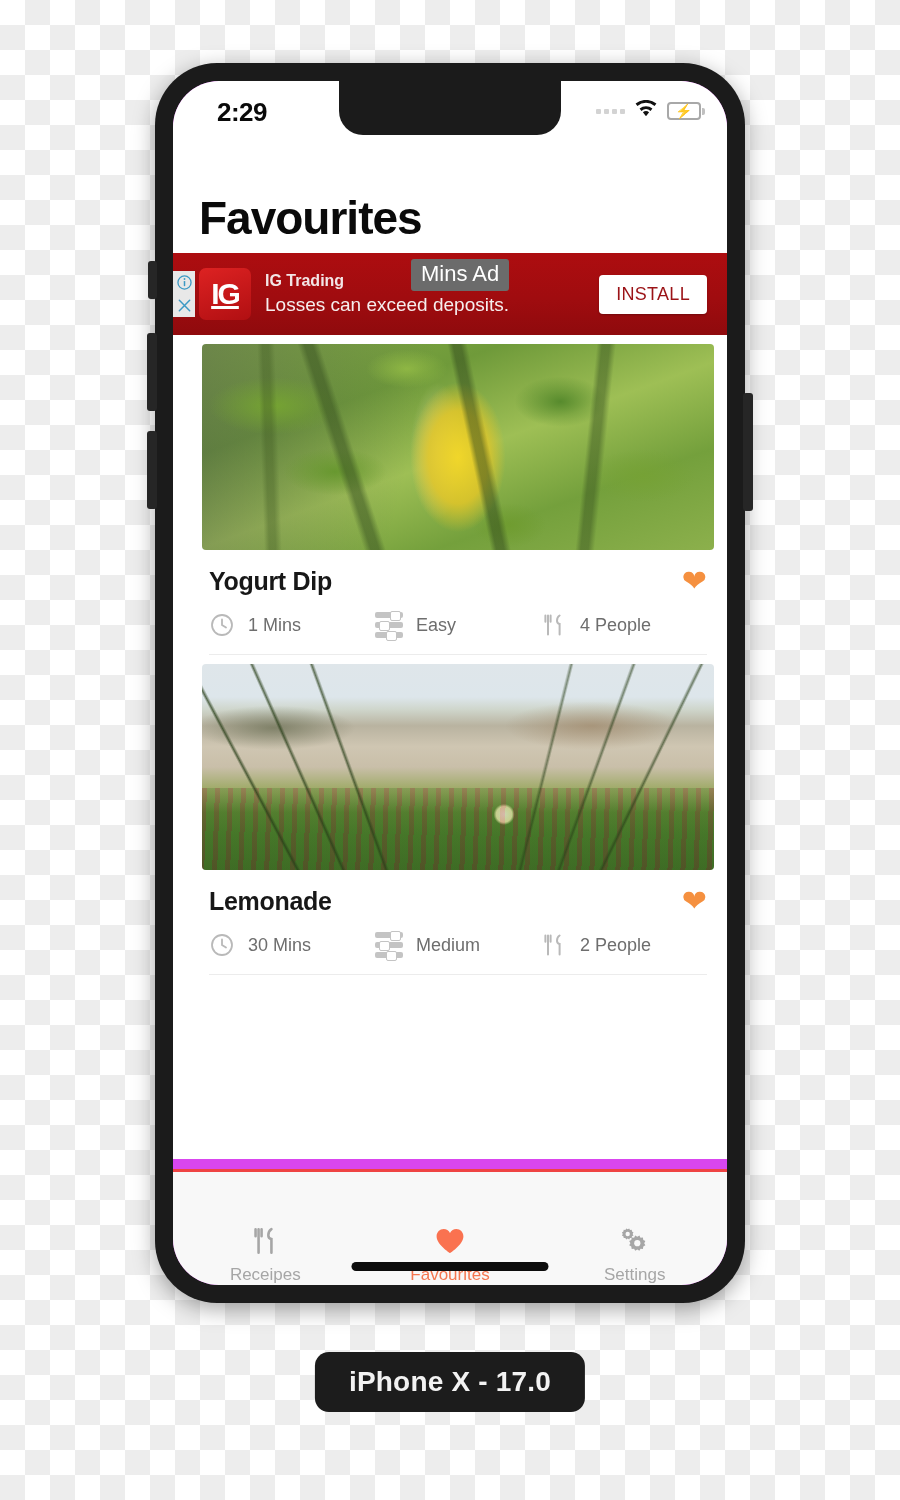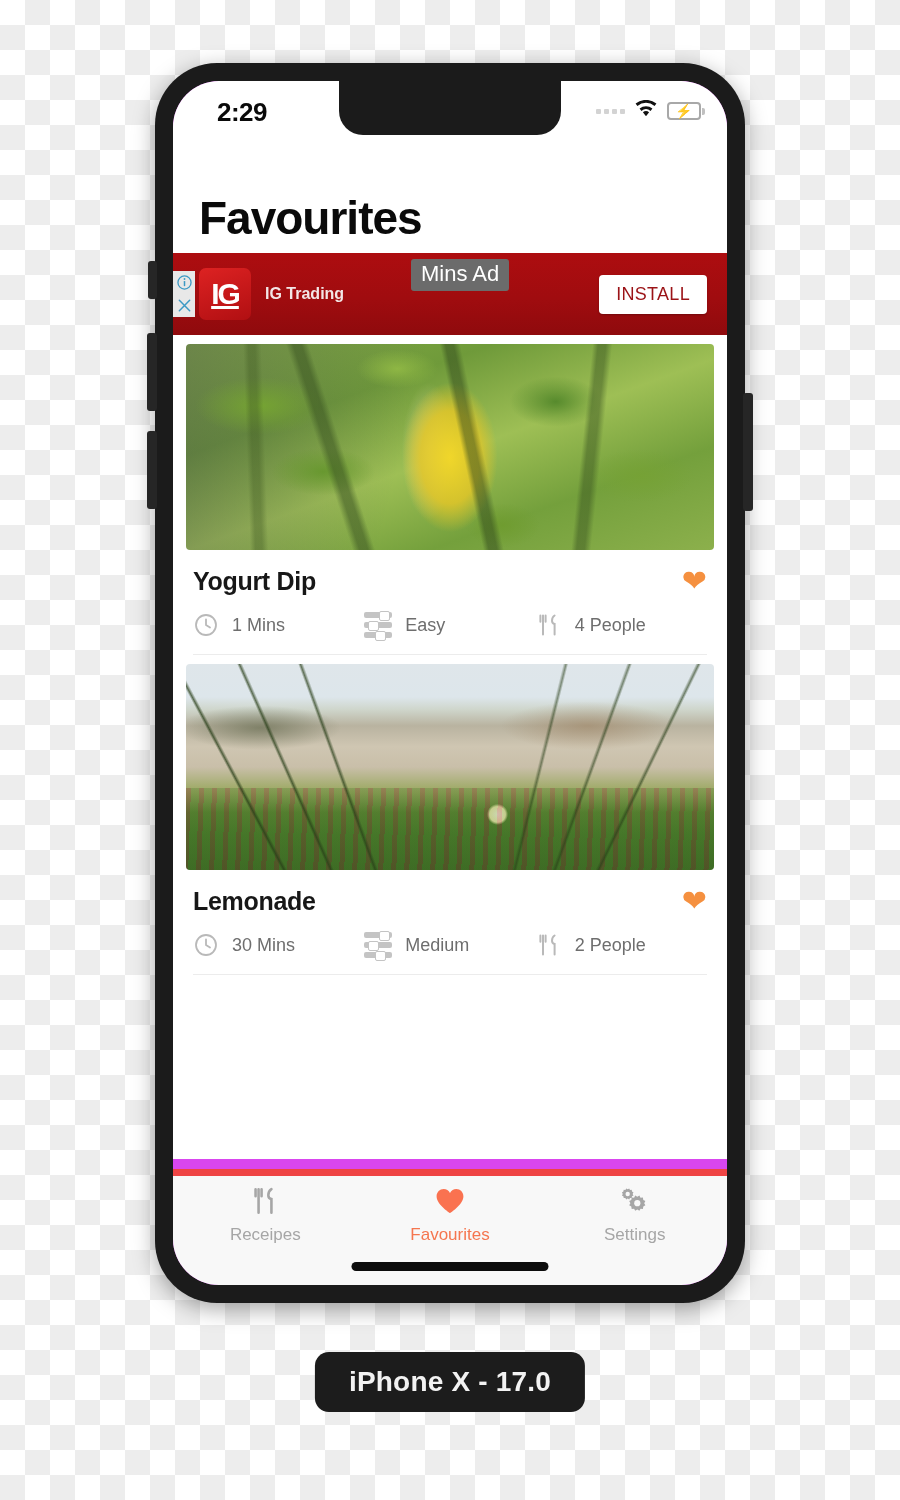--- a/index.html
+++ b/index.html
@@ -142,21 +142,21 @@
     box-shadow:0 1px 2px rgba(0,0,0,0.25);
     flex:none;
   }
 
   
   .content {
     background:#ffffff;
     height:824px;
     overflow:hidden;
   }
-  .recipe-card { background:#fff; }
+  .recipe-card { background:#fff;padding-left:16px; }
   .recipe-photo {
     margin:9px 13px 0 13px;
     height:206px;
     border-radius:4px;
     position:relative; overflow:hidden;
   }
   
   .photo-leaves {
     background:
       radial-gradient(ellipse 70px 110px at 50% 55%, rgba(243,215,40,0.96) 0%, rgba(226,198,40,0.85) 42%, rgba(150,170,40,0.0) 68%),
@@ -241,22 +241,22 @@
   }
   .bars-icon span:nth-child(1)::after { right:2px; }
   .bars-icon span:nth-child(2)::after { left:4px; }
   .bars-icon span:nth-child(3)::after { right:6px; }
 
   
   .tabbar {
     position:absolute; left:0; bottom:0;
     width:100%; height:116px;
     background:#f8f8f8;
-    border-top:7px solid #ef4444;
-    display:flex; align-items:flex-start;
+    border-top:3px solid #ef4444;
+    display:flex; align-items:flex-end;
     padding-top:8px;
   }
   .tab { flex:1; display:flex; flex-direction:column; align-items:center; cursor:pointer; }
   .tab-icon { height:34px; display:flex; align-items:center; justify-content:center; color:#a6a6a6; }
   .tab-icon svg { display:block; }
   .tab-label { margin-top:7px; font-size:17px; color:#a6a6a6; }
   .tab.active .tab-icon { color:#fa7250; }
   .tab.active .tab-label { color:#f5764f; }
   .home-indicator {
     position:absolute; left:50%; bottom:14px; transform:translateX(-50%);
@@ -329,20 +329,21 @@
           <svg width="15" height="15" viewBox="0 0 16 16">
             <path d="M2.5 2.5 L13.5 13.5 M13.5 2.5 L2.5 13.5" stroke="#3c99c4" stroke-width="1.6" stroke-linecap="round"></path>
           </svg>
         </div>
       </div>
 
       <div class="ad-logo">IG</div>
 
       <div class="ad-text">
         <div class="ad-title">IG Trading</div>
+        <div class="ad-sub">Losses can exceed deposits.</div>
       </div>
 
       <div class="test-ad-badge">Mins Ad</div>
 
       <button class="ad-install">INSTALL</button>
     </div>
 
     <div class="content">
 
       <div class="recipe-card">

